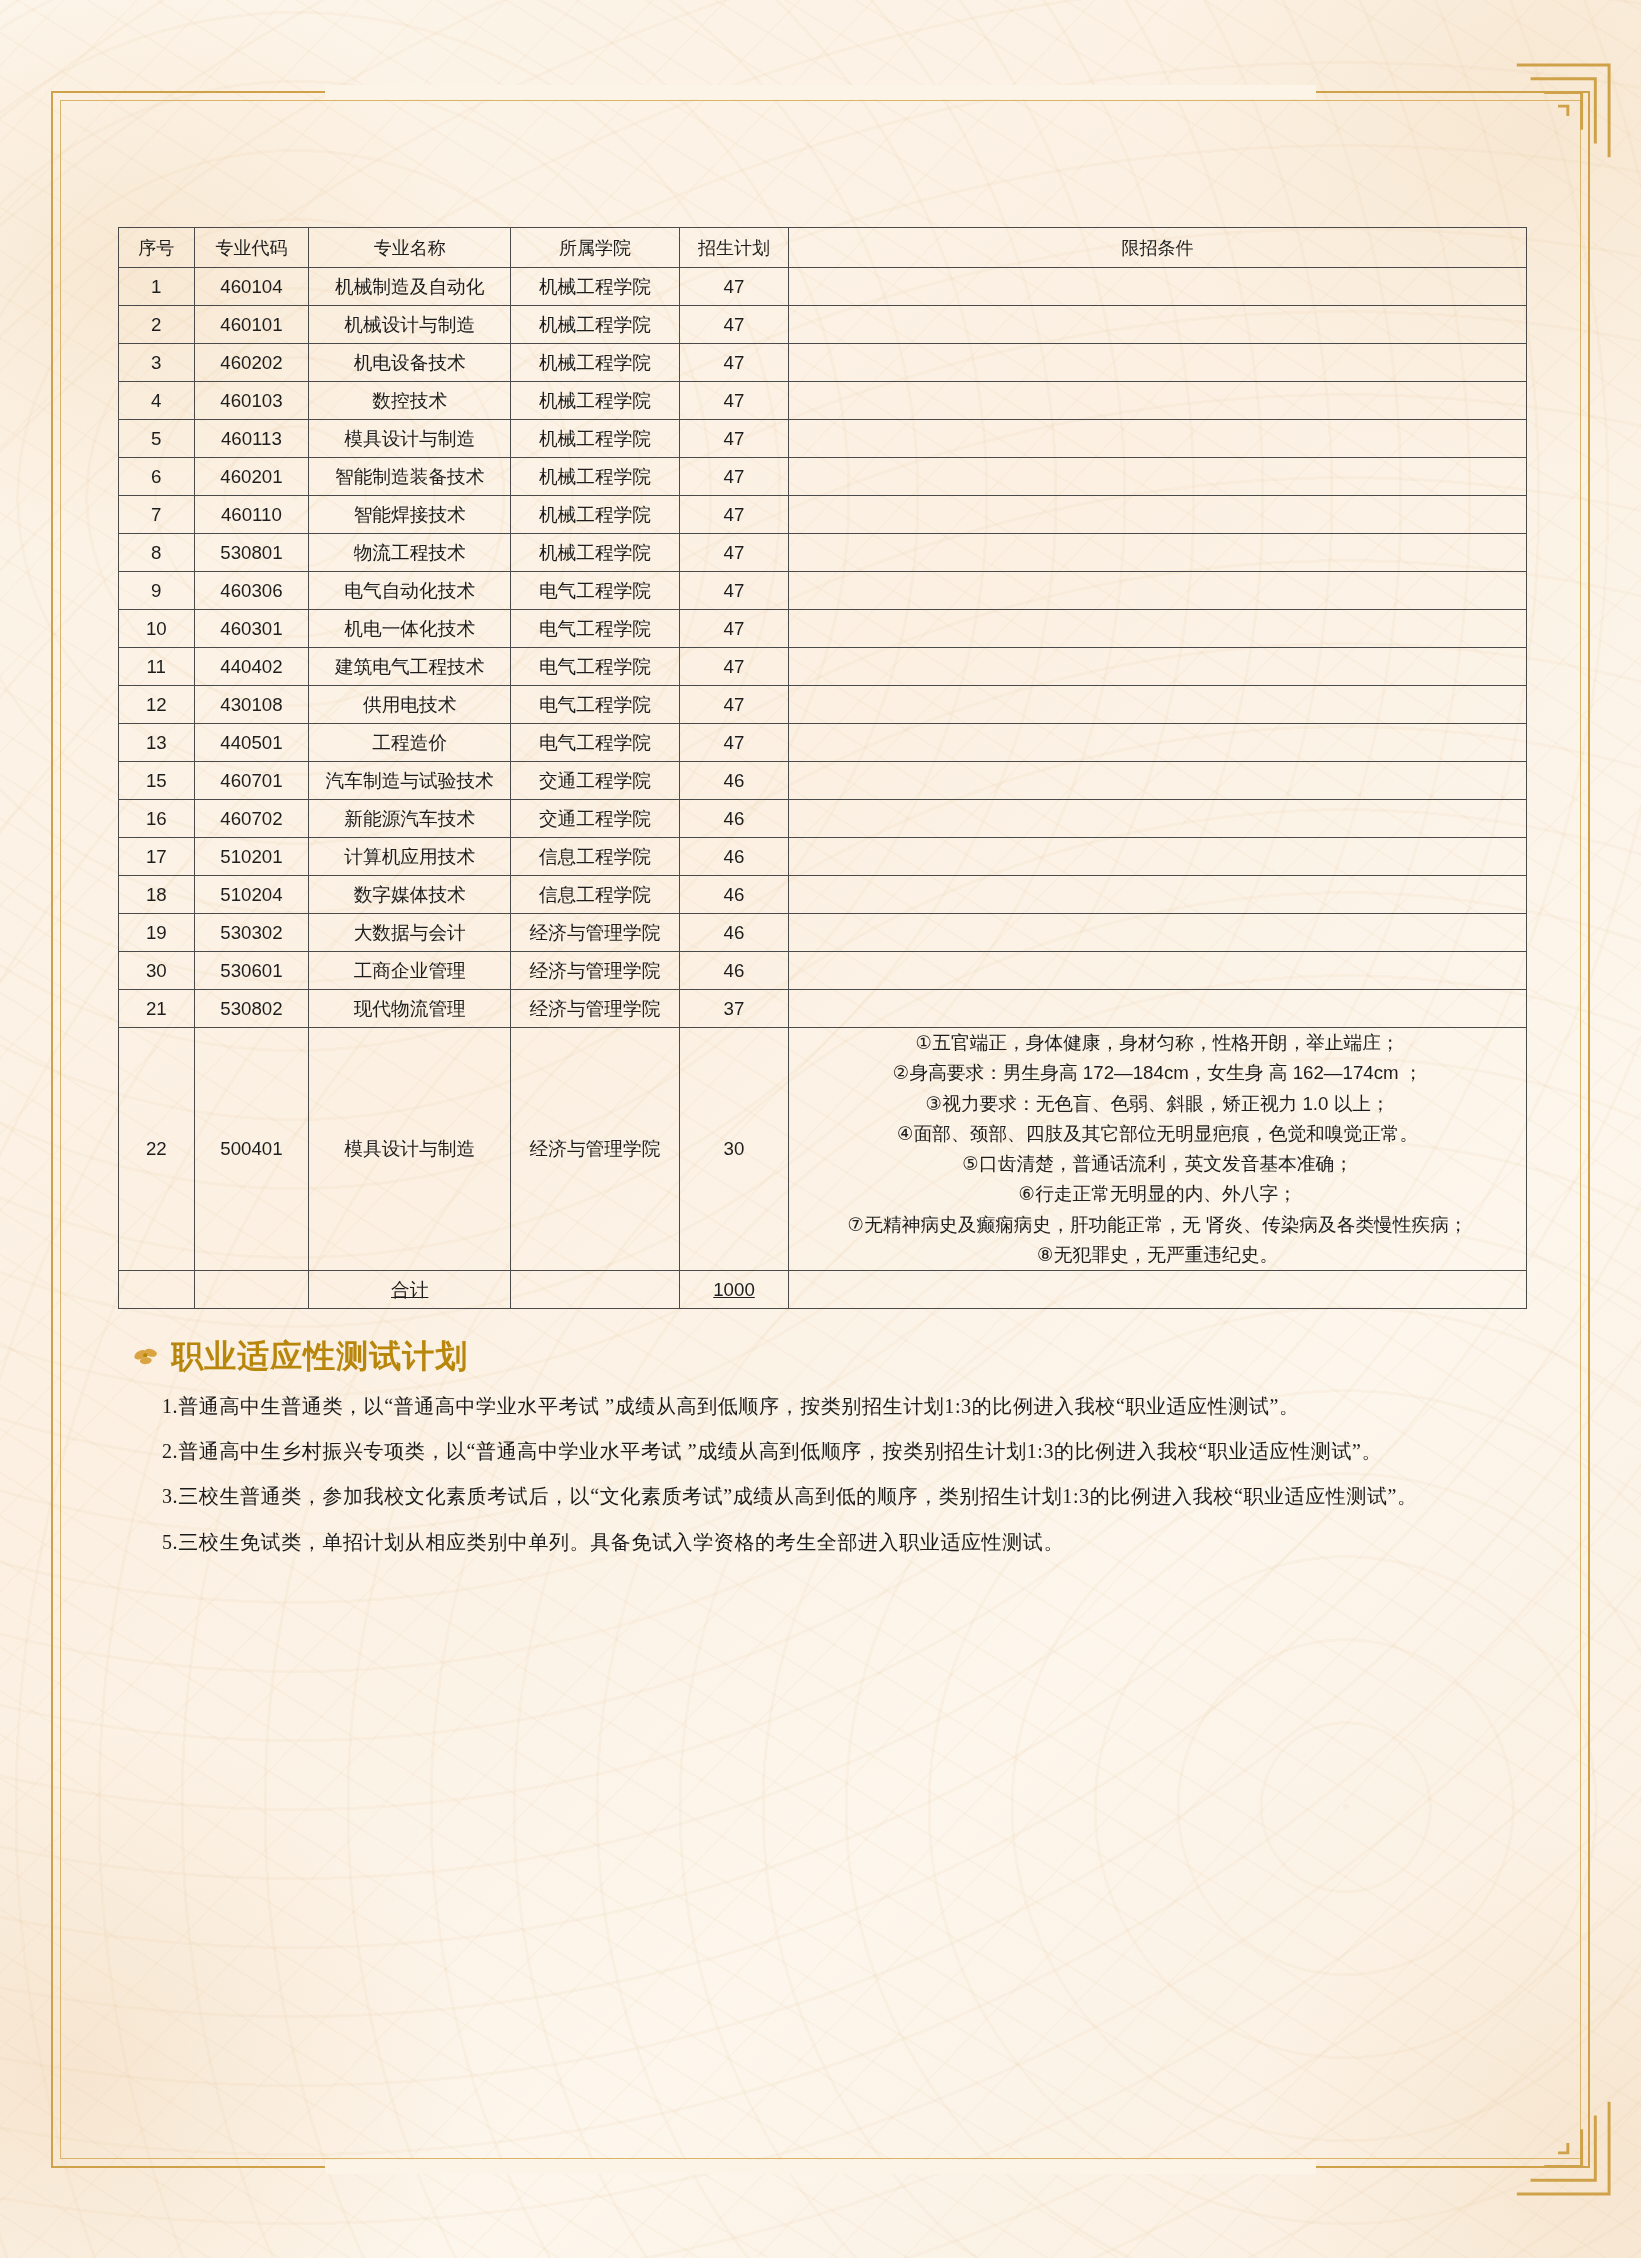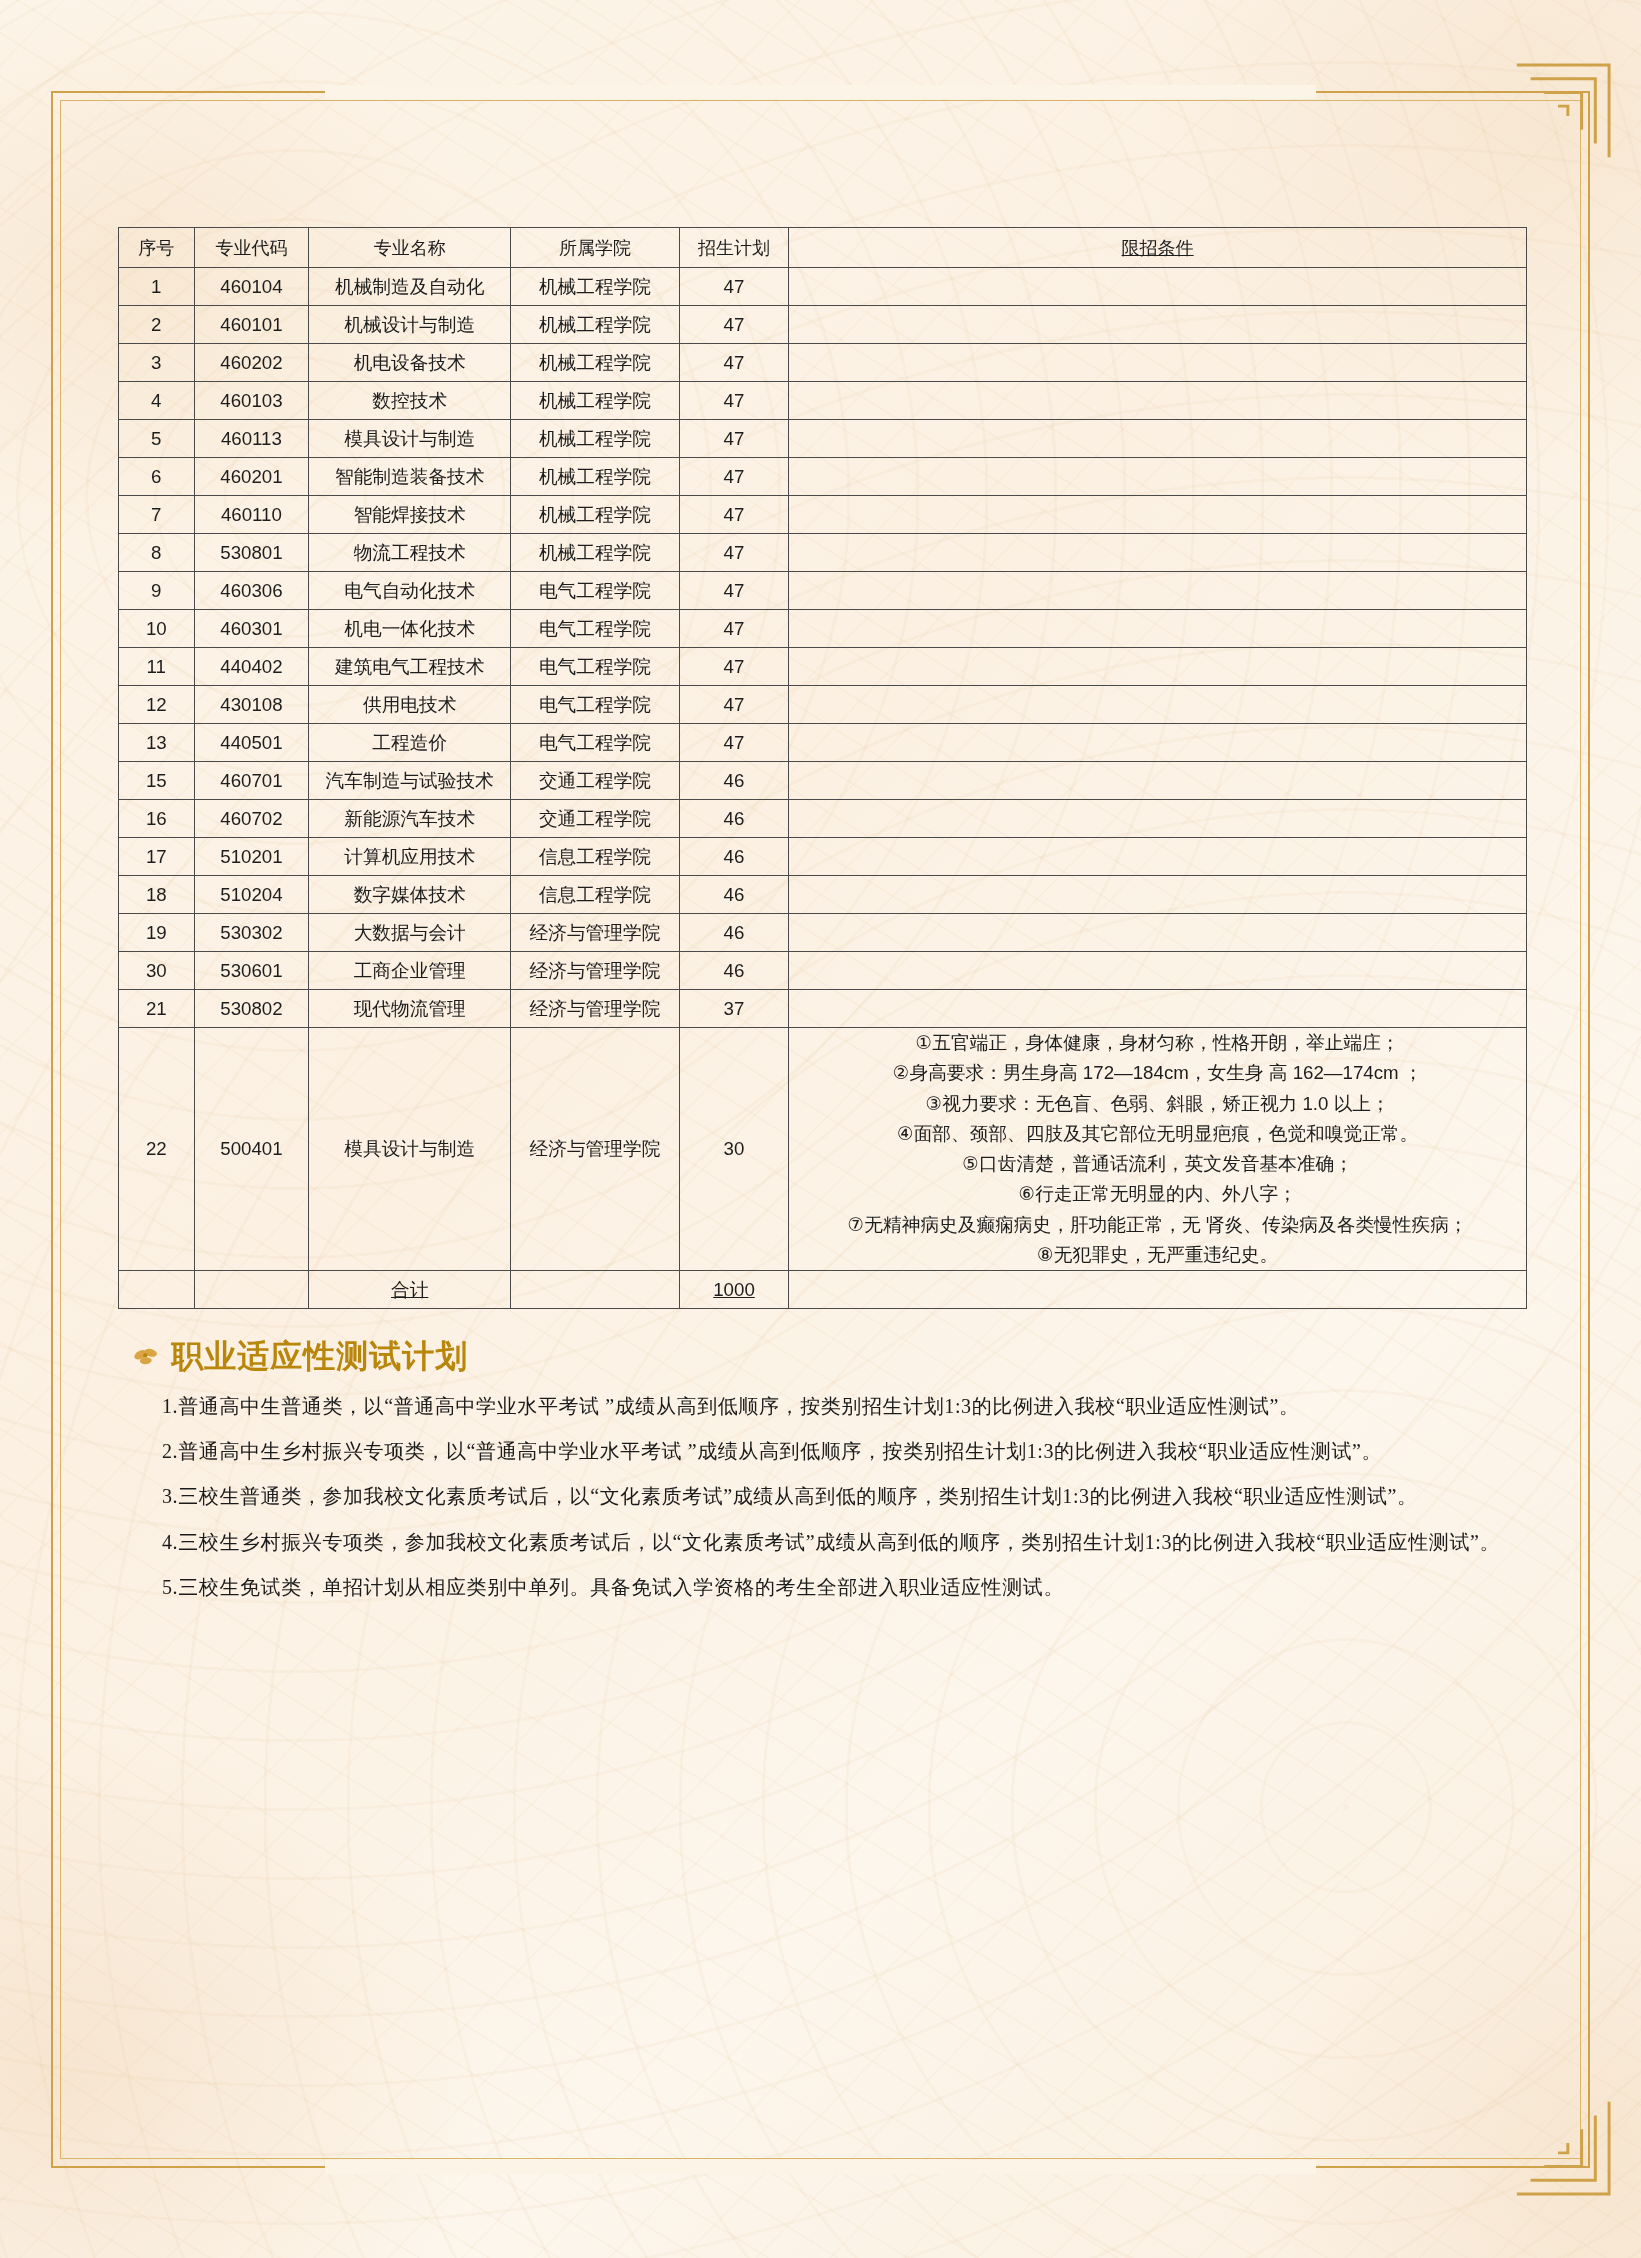--- a/index.html
+++ b/index.html
@@ -104,21 +104,21 @@
   }
   table.plan-table th {
     font-size: 18px;
     height: 39px;
   }
   .col-no    { width: 71px; }
   .col-code  { width: 110px; }
   .col-name  { width: 209px; }
   .col-coll  { width: 173px; }
   .col-plan  { width: 106px; }
-  .col-cond  { width: 739px; text-decoration: underline; }
+  .col-cond  { width: 739px; }
 
   td.cond-cell {
     text-align: left;
     vertical-align: top;
     padding: 7.9px 9.9px 7.9px 11.8px;
     line-height: 1.62;
     font-size: 15.3px;
     color: #1d1d1d;
   }
   td.cond-cell div { white-space: nowrap; }
@@ -403,17 +403,16 @@
           <circle cx="13.5" cy="13.5" r="2.2"></circle>
         </g>
       </svg>
     </span>
     <span class="section-title">职业适应性测试计划</span>
   </div>
 
   <p class="para">1.普通高中生普通类，以“普通高中学业水平考试 ”成绩从高到低顺序，按类别招生计划1:3的比例进入我校“职业适应性测试”。</p>
   <p class="para">2.普通高中生乡村振兴专项类，以“普通高中学业水平考试 ”成绩从高到低顺序，按类别招生计划1:3的比例进入我校“职业适应性测试”。</p>
   <p class="para">3.三校生普通类，参加我校文化素质考试后，以“文化素质考试”成绩从高到低的顺序，类别招生计划1:3的比例进入我校“职业适应性测试”。</p>
-  <p class="para">4.三校生乡村振兴专项类，参加我校文化素质考试后，以“文化素质考试”成绩从高到低的顺序，类别招生计划1:3的比例进入我校“职业适应性测试”。</p>
   <p class="para">5.三校生免试类，单招计划从相应类别中单列。具备免试入学资格的考生全部进入职业适应性测试。</p>
 
 </div>
 
 
 </body></html>

